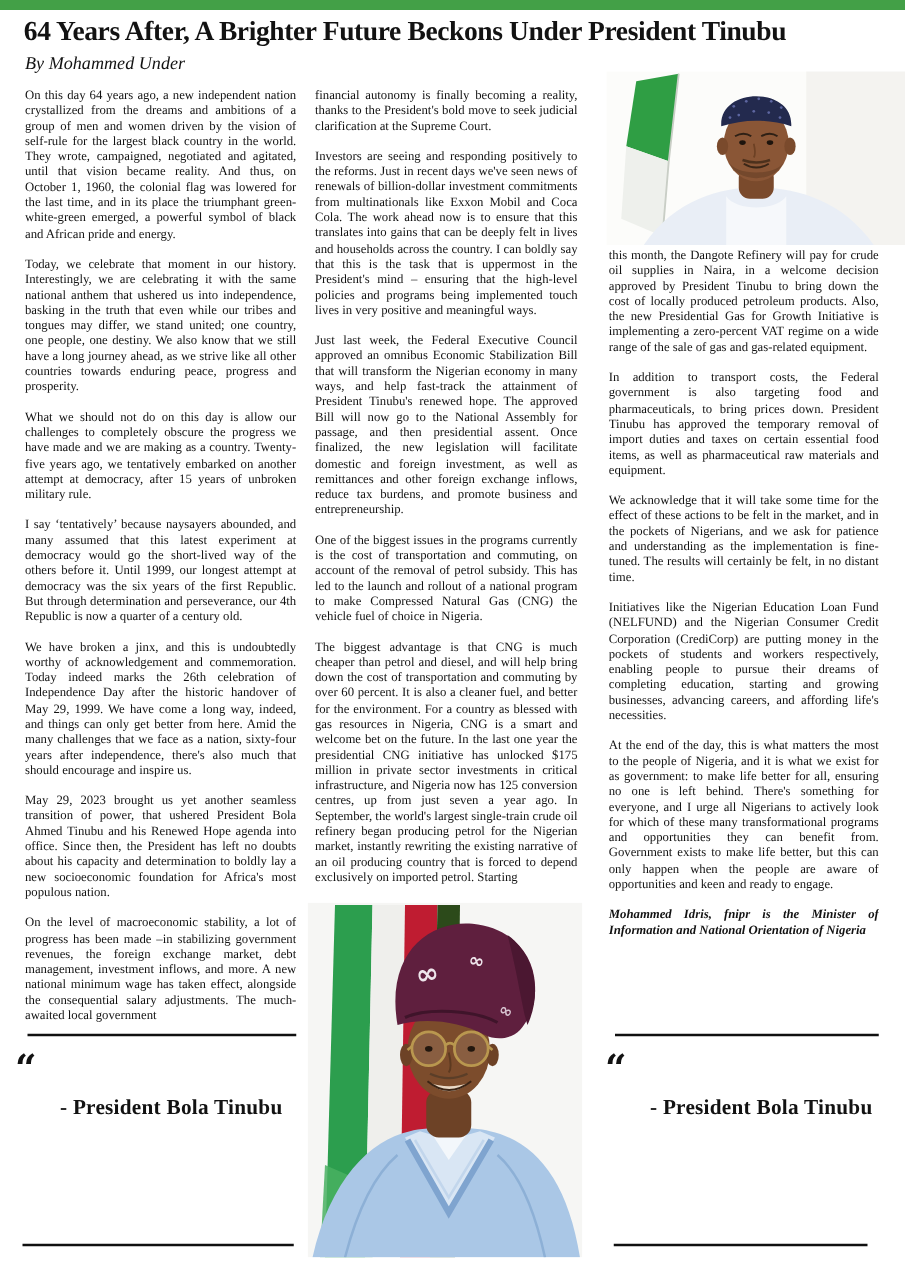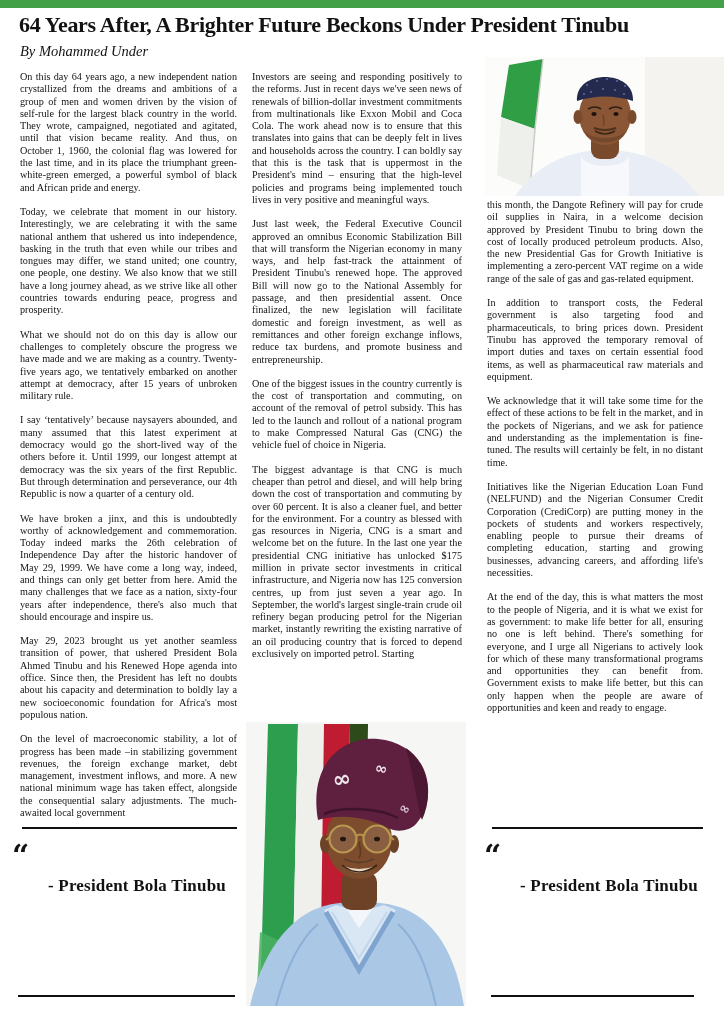--- a/index.html
+++ b/index.html
@@ -47,32 +47,34 @@
     <p>On this day 64 years ago, a new independent nation crystallized from the dreams and ambitions of a group of men and women driven by the vision of self-rule for the largest black country in the world. They wrote, campaigned, negotiated and agitated, until that vision became reality. And thus, on October 1, 1960, the colonial flag was lowered for the last time, and in its place the triumphant green-white-green emerged, a powerful symbol of black and African pride and energy.</p>
     <p>Today, we celebrate that moment in our history. Interestingly, we are celebrating it with the same national anthem that ushered us into independence, basking in the truth that even while our tribes and tongues may differ, we stand united; one country, one people, one destiny. We also know that we still have a long journey ahead, as we strive like all other countries towards enduring peace, progress and prosperity.</p>
     <p>What we should not do on this day is allow our challenges to completely obscure the progress we have made and we are making as a country. Twenty-five years ago, we tentatively embarked on another attempt at democracy, after 15 years of unbroken military rule.</p>
     <p>I say ‘tentatively’ because naysayers abounded, and many assumed that this latest experiment at democracy would go the short-lived way of the others before it. Until 1999, our longest attempt at democracy was the six years of the first Republic. But through determination and perseverance, our 4th Republic is now a quarter of a century old.</p>
     <p>We have broken a jinx, and this is undoubtedly worthy of acknowledgement and commemoration. Today indeed marks the 26th celebration of Independence Day after the historic handover of May 29, 1999. We have come a long way, indeed, and things can only get better from here. Amid the many challenges that we face as a nation, sixty-four years after independence, there's also much that should encourage and inspire us.</p>
     <p>May 29, 2023 brought us yet another seamless transition of power, that ushered President Bola Ahmed Tinubu and his Renewed Hope agenda into office. Since then, the President has left no doubts about his capacity and determination to boldly lay a new socioeconomic foundation for Africa's most populous nation.</p>
     <p>On the level of macroeconomic stability, a lot of progress has been made –in stabilizing government revenues, the foreign exchange market, debt management, investment inflows, and more. A new national minimum wage has taken effect, alongside the consequential salary adjustments. The much-awaited local government</p>
   </div>
 
   <div class="col" id="col2">
+    <p>financial autonomy is finally becoming a reality, thanks to the President's bold move to seek judicial clarification at the Supreme Court.</p>
     <p>Investors are seeing and responding positively to the reforms. Just in recent days we've seen news of renewals of billion-dollar investment commitments from multinationals like Exxon Mobil and Coca Cola. The work ahead now is to ensure that this translates into gains that can be deeply felt in lives and households across the country. I can boldly say that this is the task that is uppermost in the President's mind – ensuring that the high-level policies and programs being implemented touch lives in very positive and meaningful ways.</p>
     <p>Just last week, the Federal Executive Council approved an omnibus Economic Stabilization Bill that will transform the Nigerian economy in many ways, and help fast-track the attainment of President Tinubu's renewed hope. The approved Bill will now go to the National Assembly for passage, and then presidential assent. Once finalized, the new legislation will facilitate domestic and foreign investment, as well as remittances and other foreign exchange inflows, reduce tax burdens, and promote business and entrepreneurship.</p>
-    <p>One of the biggest issues in the country currently is the cost of transportation and commuting, on account of the removal of petrol subsidy. This has led to the launch and rollout of a national program to make Compressed Natural Gas (CNG) the vehicle fuel of choice in Nigeria.</p>
+    <p>One of the biggest issues in the programs currently is the cost of transportation and commuting, on account of the removal of petrol subsidy. This has led to the launch and rollout of a national program to make Compressed Natural Gas (CNG) the vehicle fuel of choice in Nigeria.</p>
     <p>The biggest advantage is that CNG is much cheaper than petrol and diesel, and will help bring down the cost of transportation and commuting by over 60 percent. It is also a cleaner fuel, and better for the environment. For a country as blessed with gas resources in Nigeria, CNG is a smart and welcome bet on the future. In the last one year the presidential CNG initiative has unlocked $175 million in private sector investments in critical infrastructure, and Nigeria now has 125 conversion centres, up from just seven a year ago. In September, the world's largest single-train crude oil refinery began producing petrol for the Nigerian market, instantly rewriting the existing narrative of an oil producing country that is forced to depend exclusively on imported petrol. Starting</p>
   </div>
 
   <div class="col" id="col3">
     <p>this month, the Dangote Refinery will pay for crude oil supplies in Naira, in a welcome decision approved by President Tinubu to bring down the cost of locally produced petroleum products. Also, the new Presidential Gas for Growth Initiative is implementing a zero-percent VAT regime on a wide range of the sale of gas and gas-related equipment.</p>
     <p>In addition to transport costs, the Federal government is also targeting food and pharmaceuticals, to bring prices down. President Tinubu has approved the temporary removal of import duties and taxes on certain essential food items, as well as pharmaceutical raw materials and equipment.</p>
     <p>We acknowledge that it will take some time for the effect of these actions to be felt in the market, and in the pockets of Nigerians, and we ask for patience and understanding as the implementation is fine-tuned. The results will certainly be felt, in no distant time.</p>
     <p>Initiatives like the Nigerian Education Loan Fund (NELFUND) and the Nigerian Consumer Credit Corporation (CrediCorp) are putting money in the pockets of students and workers respectively, enabling people to pursue their dreams of completing education, starting and growing businesses, advancing careers, and affording life's necessities.</p>
     <p>At the end of the day, this is what matters the most to the people of Nigeria, and it is what we exist for as government: to make life better for all, ensuring no one is left behind. There's something for everyone, and I urge all Nigerians to actively look for which of these many transformational programs and opportunities they can benefit from. Government exists to make life better, but this can only happen when the people are aware of opportunities and keen and ready to engage.</p>
+    <p class="signoff">Mohammed Idris, fnipr is the Minister of Information and National Orientation of Nigeria</p>
   </div>
 
   <div class="photo" id="photo-idris" role="img" aria-label="Portrait of Mohammed Idris in navy cap with Nigerian flag">
     <svg width="239" height="139" viewBox="0 0 239 139">
       <rect width="239" height="139" fill="#fcfcfa"></rect>
       <rect x="160" width="79" height="139" fill="#f4f3f0"></rect>
 
       <path d="M24,8 L58,2 L50,72 L16,60 Z" fill="#2f9e44"></path>
       <path d="M16,60 L50,72 L45,132 L12,118 Z" fill="#eef0ec"></path>
       <path d="M58,2 L50,72 L45,132" fill="none" stroke="#c9cec6" stroke-width="1.5"></path>

